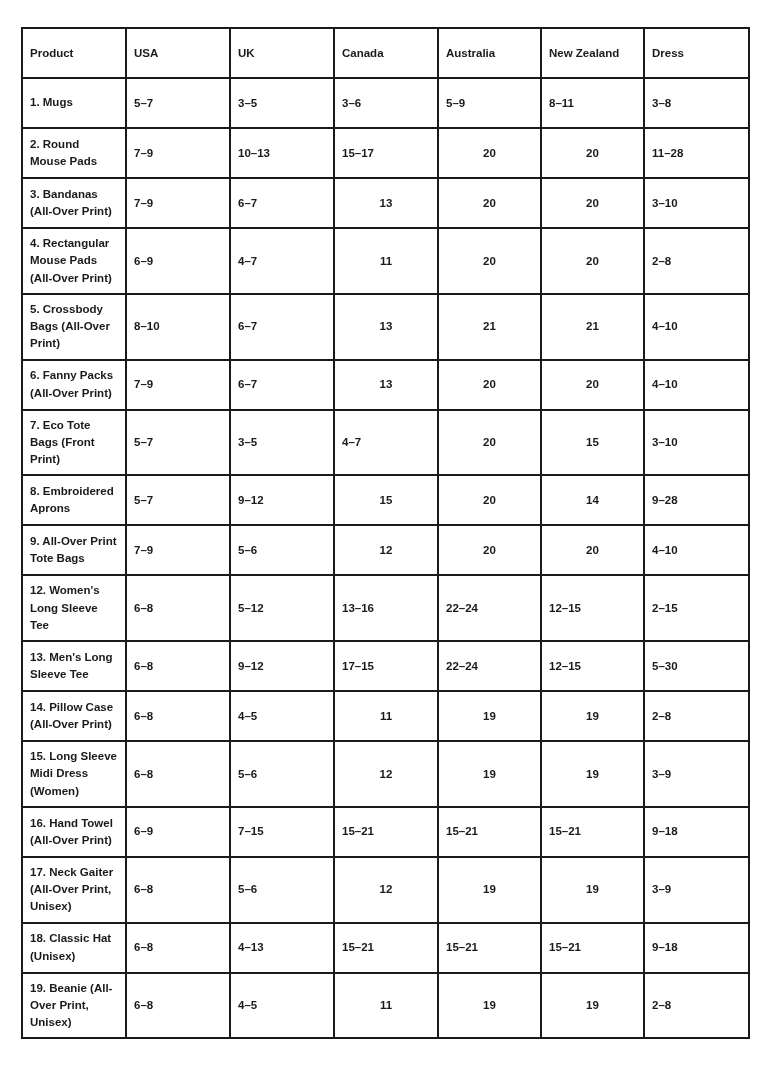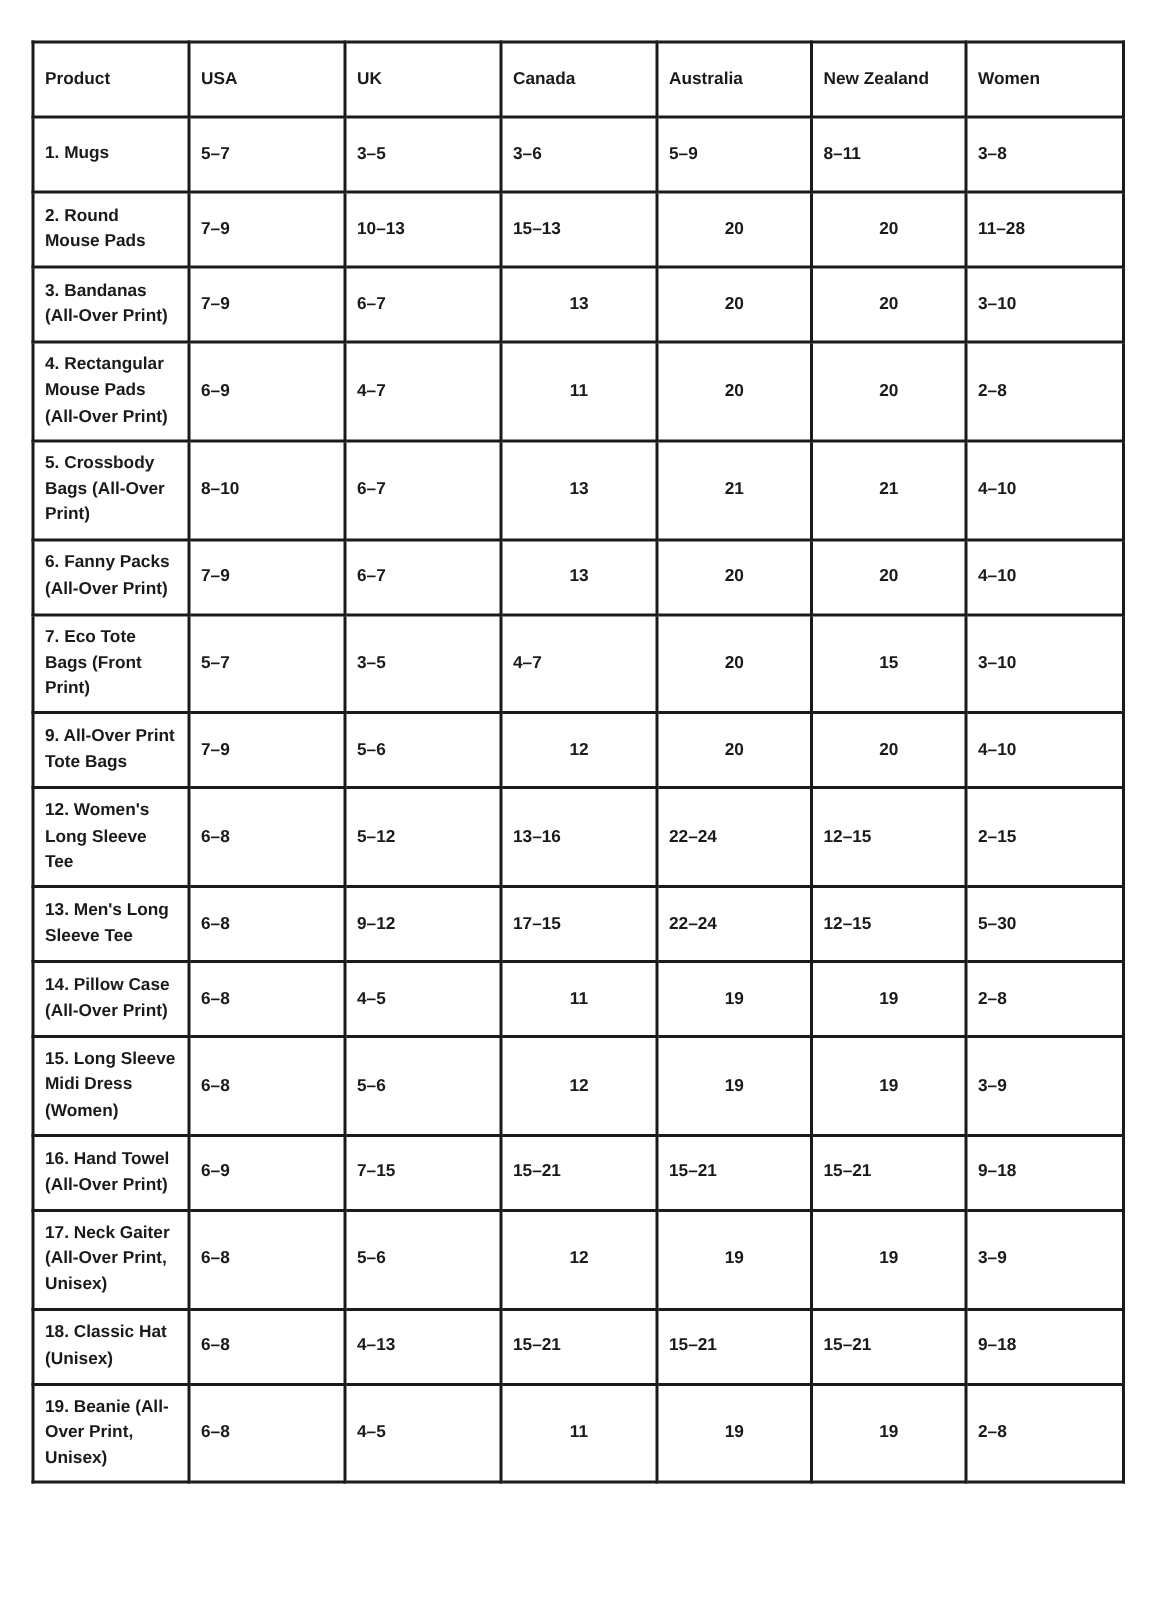--- a/index.html
+++ b/index.html
@@ -77,38 +77,38 @@
       <col class="c-eur">
     </colgroup>
     <thead>
       <tr id="header-row">
           <th>Product</th>
           <th>USA</th>
           <th>UK</th>
           <th>Canada</th>
           <th>Australia</th>
           <th>New Zealand</th>
-          <th>Women</th>
+          <th>Dress</th>
         </tr>
     </thead>
     <tbody id="table-body">
         <tr>
           <td class="product-cell">1. Mugs</td>
           <td>5–7</td>
           <td>3–5</td>
           <td>3–6</td>
           <td>5–9</td>
           <td>8–11</td>
           <td>3–8</td>
         </tr>
         <tr>
           <td class="product-cell">2. Round Mouse Pads</td>
           <td>7–9</td>
           <td>10–13</td>
-          <td>15–13</td>
+          <td>15–17</td>
           <td class="num-right">20</td>
           <td class="num-right">20</td>
           <td>11–28</td>
         </tr>
         <tr>
           <td class="product-cell">3. Bandanas (All-Over Print)</td>
           <td>7–9</td>
           <td>6–7</td>
           <td class="num-right">13</td>
           <td class="num-right">20</td>
@@ -145,20 +145,29 @@
         <tr>
           <td class="product-cell">7. Eco Tote Bags (Front Print)</td>
           <td>5–7</td>
           <td>3–5</td>
           <td>4–7</td>
           <td class="num-right">20</td>
           <td class="num-right">15</td>
           <td>3–10</td>
         </tr>
         <tr>
+          <td class="product-cell">8. Embroidered Aprons</td>
+          <td>5–7</td>
+          <td>9–12</td>
+          <td class="num-right">15</td>
+          <td class="num-right">20</td>
+          <td class="num-right">14</td>
+          <td>9–28</td>
+        </tr>
+        <tr>
           <td class="product-cell">9. All-Over Print Tote Bags</td>
           <td>7–9</td>
           <td>5–6</td>
           <td class="num-right">12</td>
           <td class="num-right">20</td>
           <td class="num-right">20</td>
           <td>4–10</td>
         </tr>
         <tr>
           <td class="product-cell">12. Women's Long Sleeve Tee</td>

